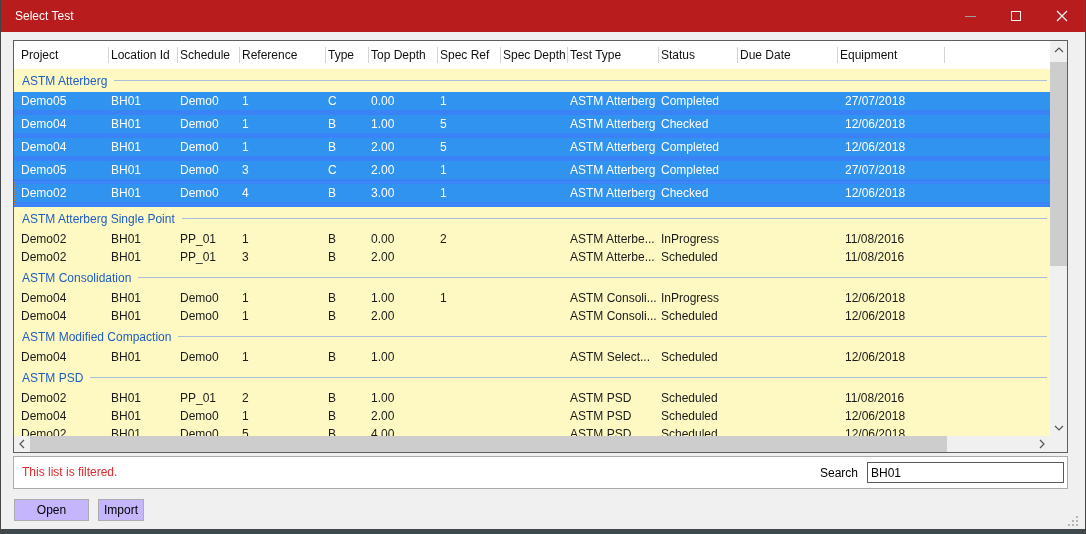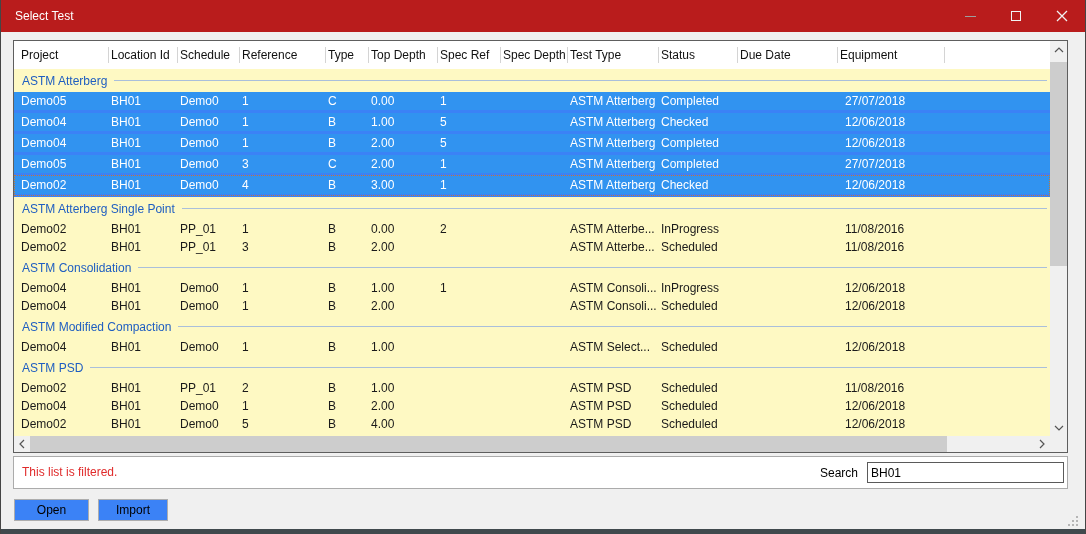--- a/index.html
+++ b/index.html
@@ -23,43 +23,43 @@
   .header-cell::after { content:''; position:absolute; right:0; top:6px; bottom:6px; width:1px; background:#d4d4d4; }
   .grid-body { position:absolute; top:28px; left:0; width:1036px; height:367px; overflow:hidden; }
   table { border-collapse:collapse; table-layout:fixed; width:1036px; }
   td { height:18px; line-height:18px; padding:0 0 0 2px; white-space:nowrap; overflow:hidden; font-size:12px; }
   td:first-child { padding-left:7px; }
   tr.group-row td { height:23px; padding:0; }
   .group-wrap { display:flex; align-items:center; height:23px; padding-left:8px; }
   .group-label { color:#1f5ec1; white-space:nowrap; }
   .group-line { flex:1; height:1px; background:#aabfdb; margin:0 3px 0 7px; }
   tr.selected td { background:#3193f0; color:#ffffff; }
-  tr.selected { border-bottom:3px solid #3b82f6; }
+  tr.selected { border-bottom:5px solid #3b82f6; }
   tr.focused { outline:1px dotted #c07a3a; outline-offset:-1px; }
   
   .vscroll { position:absolute; top:0; right:0; width:17px; height:395px; background:#f0f0f0; }
   .vthumb  { position:absolute; left:0; top:21px; width:17px; height:204px; background:#cdcdcd; }
   .sb-arrow { position:absolute; display:flex; align-items:center; justify-content:center; }
   .va-up   { top:0; left:0; width:17px; height:17px; }
   .va-down { bottom:0; left:0; width:17px; height:17px; }
   .hscroll { position:absolute; bottom:0; left:0; width:1036px; height:16px; background:#f0f0f0; }
   .hthumb  { position:absolute; top:0; left:16px; width:917px; height:16px; background:#cdcdcd; }
   .ha-left  { left:0; top:0; width:16px; height:16px; }
   .ha-right { right:0; top:0; width:16px; height:16px; }
   .sb-corner { position:absolute; right:0; bottom:0; width:17px; height:16px; background:#f0f0f0; }
   
   .status-strip { position:absolute; left:12px; top:456px; width:1055px; height:33px; background:#ffffff; border:1px solid #ababab; }
   .filter-text { position:absolute; left:8px; top:0; line-height:31px; color:#e02b2b; }
   .search-area { position:absolute; right:3px; top:0; height:100%; display:flex; align-items:center; }
   .search-label { color:#000; margin-right:9px; }
   .search-input { width:197px; height:21px; border:1px solid #5a5a5a; font-family:"Liberation Sans", sans-serif; font-size:12px; padding:0 3px; color:#000; background:#fff; outline:none; }
   
-  .btn { position:absolute; height:22px; background:#3b82f6; border:1px solid #adadad; font-family:"Liberation Sans", sans-serif; font-size:12px; color:#000; text-align:center; }
+  .btn { position:absolute; height:22px; background:#c4b5fd; border:1px solid #adadad; font-family:"Liberation Sans", sans-serif; font-size:12px; color:#000; text-align:center; }
   .btn-open   { left:13px;  top:499px; width:75px; }
-  .btn-import { left:97px;  top:499px; width:70px; }
+  .btn-import { left:97px;  top:499px; width:46px; }
   .btn-close  { left:998px; top:526px; width:75px;margin-top:32px; }
   
   .bottom-strip { position:absolute; bottom:0; left:0; width:100%; height:5px; background:#40494d; }
   .resize-grip { position:absolute; right:7px; bottom:8px; width:10px; height:10px; }
 </style>
 </head>
 <body>
 
 <div class="window">
 

